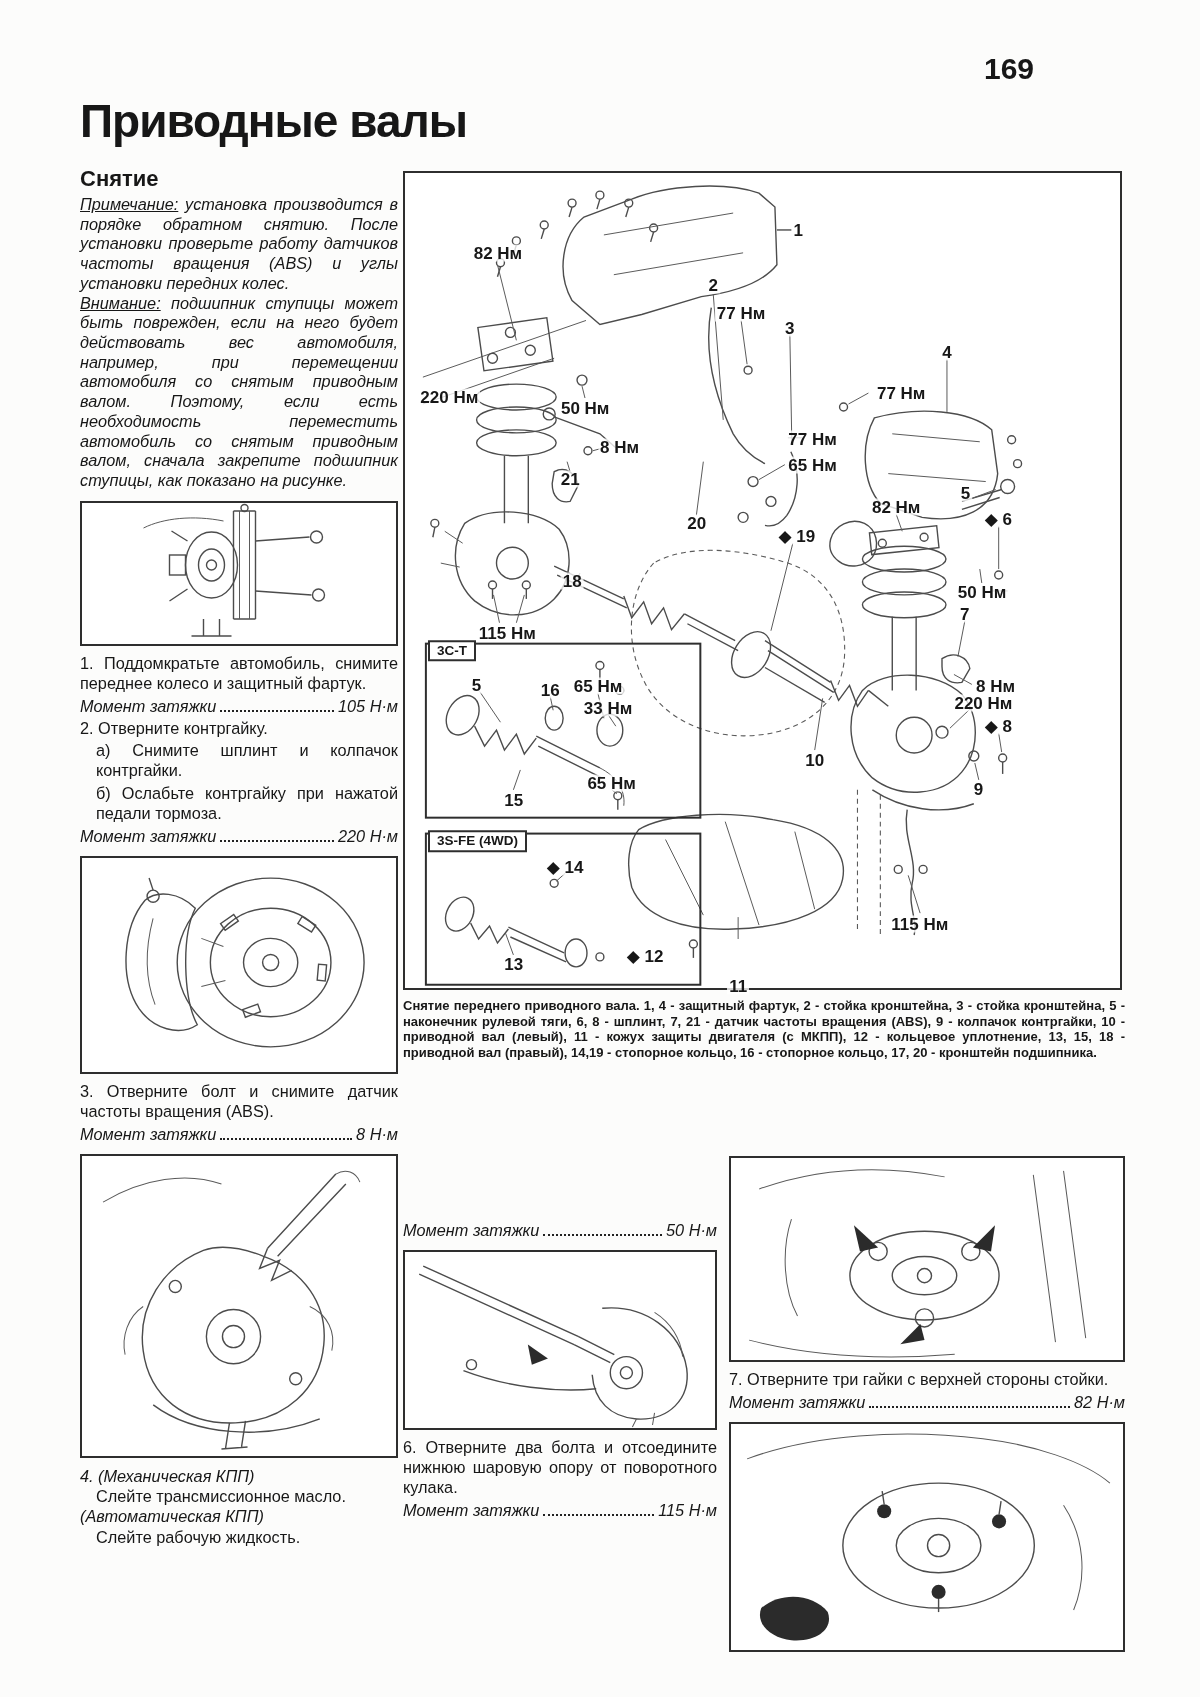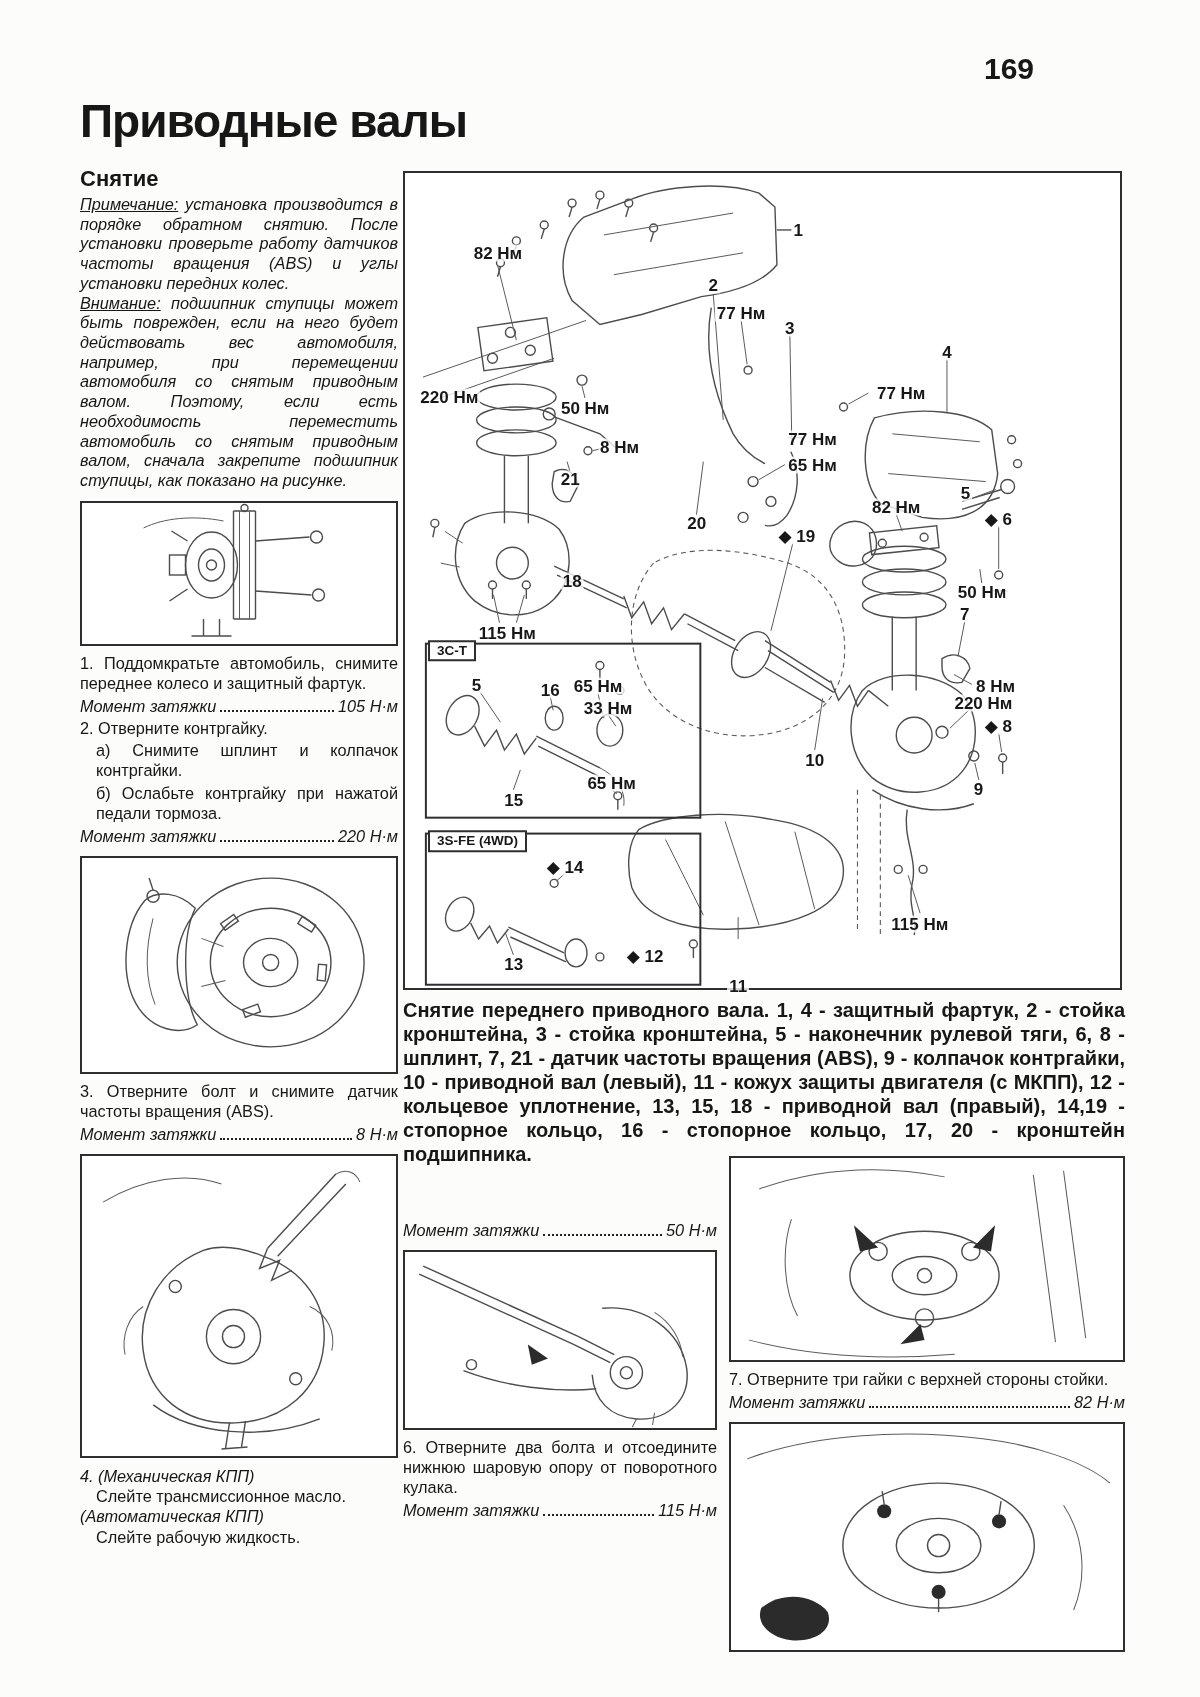--- a/index.html
+++ b/index.html
@@ -39,21 +39,21 @@
   .diagram{position:absolute;left:403px;top:171px;width:719px;height:819px;border:2.5px solid #2e2e2e;background:#fff}
   .diagram > svg{position:absolute;inset:0;width:100%;height:100%}
   .dlabels{position:absolute;inset:0}
   .dlabel{position:absolute;transform:translate(-50%,-50%);font-weight:bold;font-size:17px;line-height:1;
           white-space:nowrap;background:rgba(255,255,255,.78);padding:0 2px}
   .inset-tag{position:absolute;font-weight:bold;font-size:13.5px;border:2px solid #2e2e2e;background:#fff;
              padding:2px 7px;line-height:1;transform:translateY(-50%)}
   .tag1{left:3.2%;top:58.6%}
   .tag2{left:3.2%;top:82.0%}
 
-  .caption{position:absolute;left:403px;top:998px;width:722px;font-size:20px;font-weight:bold;
+  .caption{position:absolute;left:403px;top:998px;width:722px;font-size:13px;font-weight:bold;
            line-height:1.2;text-align:justify}
 
   
   .midcol{position:absolute;left:403px;top:1218px;width:314px}
   .rightcol{position:absolute;left:729px;top:1146px;width:396px}
   .figmid{height:180px}
   .figr1{height:206px}
   .figr2{height:230px}
 
   svg .ln{stroke:#4c4c4c;stroke-width:1.4;fill:none}

